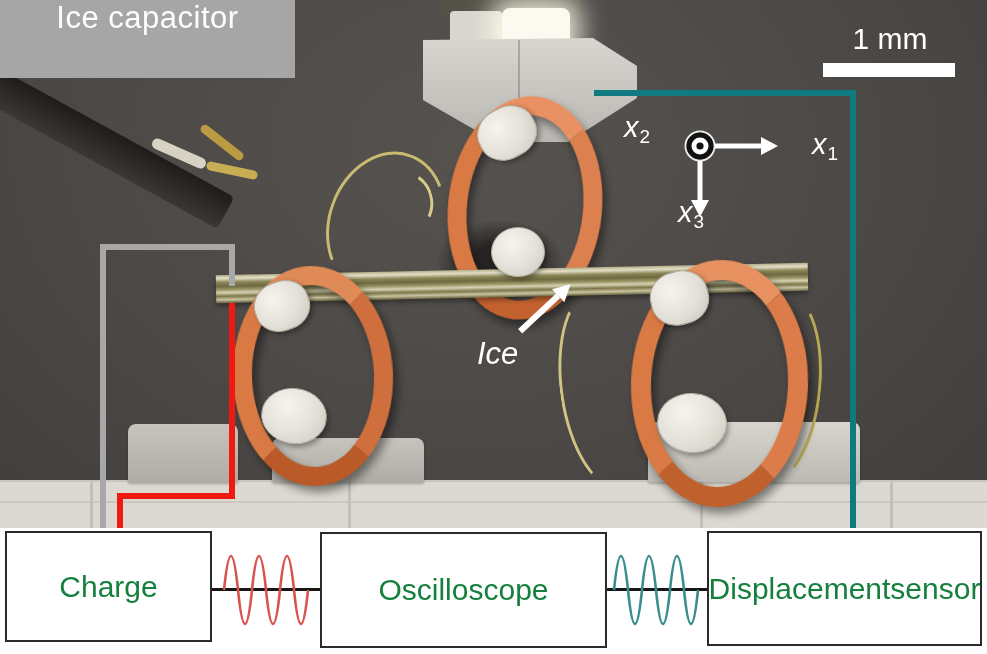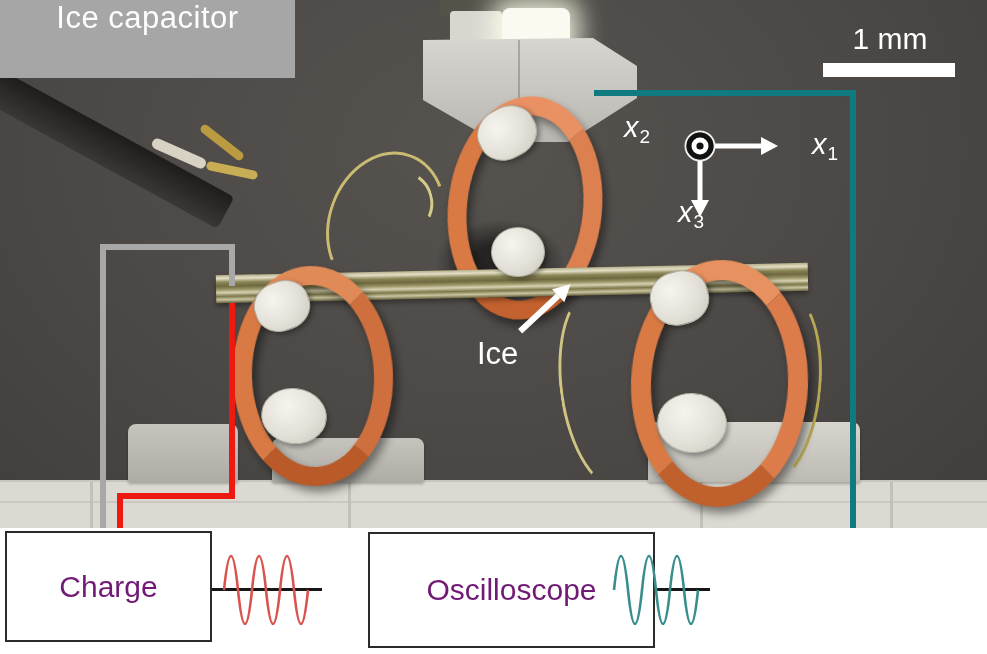--- a/index.html
+++ b/index.html
@@ -26,21 +26,21 @@
          display:flex;align-items:flex-start;justify-content:center;z-index:11;}
   #badge span{color:#fdfdfd;font-size:31px;letter-spacing:.5px;}
   .wlabel{color:#fff;font-size:31px;z-index:11;}
   .axis-label{color:#fff;font-size:29px;font-style:italic;z-index:11;}
   .axis-label sub{font-size:19px;font-style:normal;vertical-align:-6px;margin-left:1px;}
   #scalebar{left:823px;top:63px;width:132px;height:14px;background:#fff;z-index:11;}
   #scaletext{left:820px;top:22px;width:140px;text-align:center;}
   
   #diagram{left:0;top:528px;width:987px;height:126px;background:#fff;}
   .dbox{background:#fff;border:2px solid #2b2b2b;display:flex;flex-direction:row;
-        align-items:center;justify-content:center;color:#701a75;font-size:30px;line-height:36px;}
+        align-items:center;justify-content:center;color:#15803d;font-size:30px;line-height:36px;}
   .sigline{background:#161616;height:3px;}
   svg{overflow:visible;}
 </style>
 </head>
 <body>
 
 <div id="fig">
 
   <div id="photo" class="abs">
 
@@ -142,38 +142,42 @@
     <span class="abs axis-label" style="left:678px;top:196px;">
       <i>x</i><sub>3</sub>
     </span>
 
     <svg class="abs" style="left:505px;top:263px;z-index:11;" width="90" height="82" viewBox="0 0 90 82">
       <g transform="rotate(-43 40 45)" stroke="#fff" fill="#fff">
         <line x1="6" y1="45" x2="58" y2="45" stroke-width="6"></line>
         <polygon points="58,36 75,45 58,54" stroke="none"></polygon>
       </g>
     </svg>
-    <span class="abs wlabel" style="left:477px;top:336px;">Ice</span>
+    <span class="abs wlabel" style="left:477px;top:336px;font-style:italic;">Ice</span>
   </div>
 
   <div id="diagram" class="abs">
 
     <div class="abs sigline" style="left:212px;top:60px;width:110px;"></div>
     <div class="abs sigline" style="left:606px;top:60px;width:104px;"></div>
 
     <div class="abs dbox" style="left:5px;top:3px;width:203px;height:107px;">
       <span>Charge</span>
     </div>
 
     <svg class="abs" style="left:224px;top:26px;" width="84" height="72" viewBox="0 0 84 72">
       <path d="M0 36 q7 -68 14 0 t14 0 t14 0 t14 0 t14 0 t14 0" fill="none" style="stroke:var(--signal-red,#d9534f)" stroke-width="2.6"></path>
     </svg>
 
-    <div class="abs dbox" style="left:320px;top:4px;width:283px;height:112px;margin-left:48px;">
+    <div class="abs dbox" style="left:320px;top:4px;width:283px;height:112px;">
       <span>Oscilloscope</span>
     </div>
 
     <svg class="abs" style="left:614px;top:26px;" width="84" height="72" viewBox="0 0 84 72">
       <path d="M0 36 q7 -68 14 0 t14 0 t14 0 t14 0 t14 0 t14 0" fill="none" style="stroke:var(--signal-teal,#3a8d8d)" stroke-width="2.6"></path>
     </svg>
 
+    <div class="abs dbox" style="left:707px;top:3px;width:271px;height:111px;">
+      <span>Displacement</span>
+      <span>sensor</span>
+    </div>
   </div>
 </div>
 
 </body></html>

